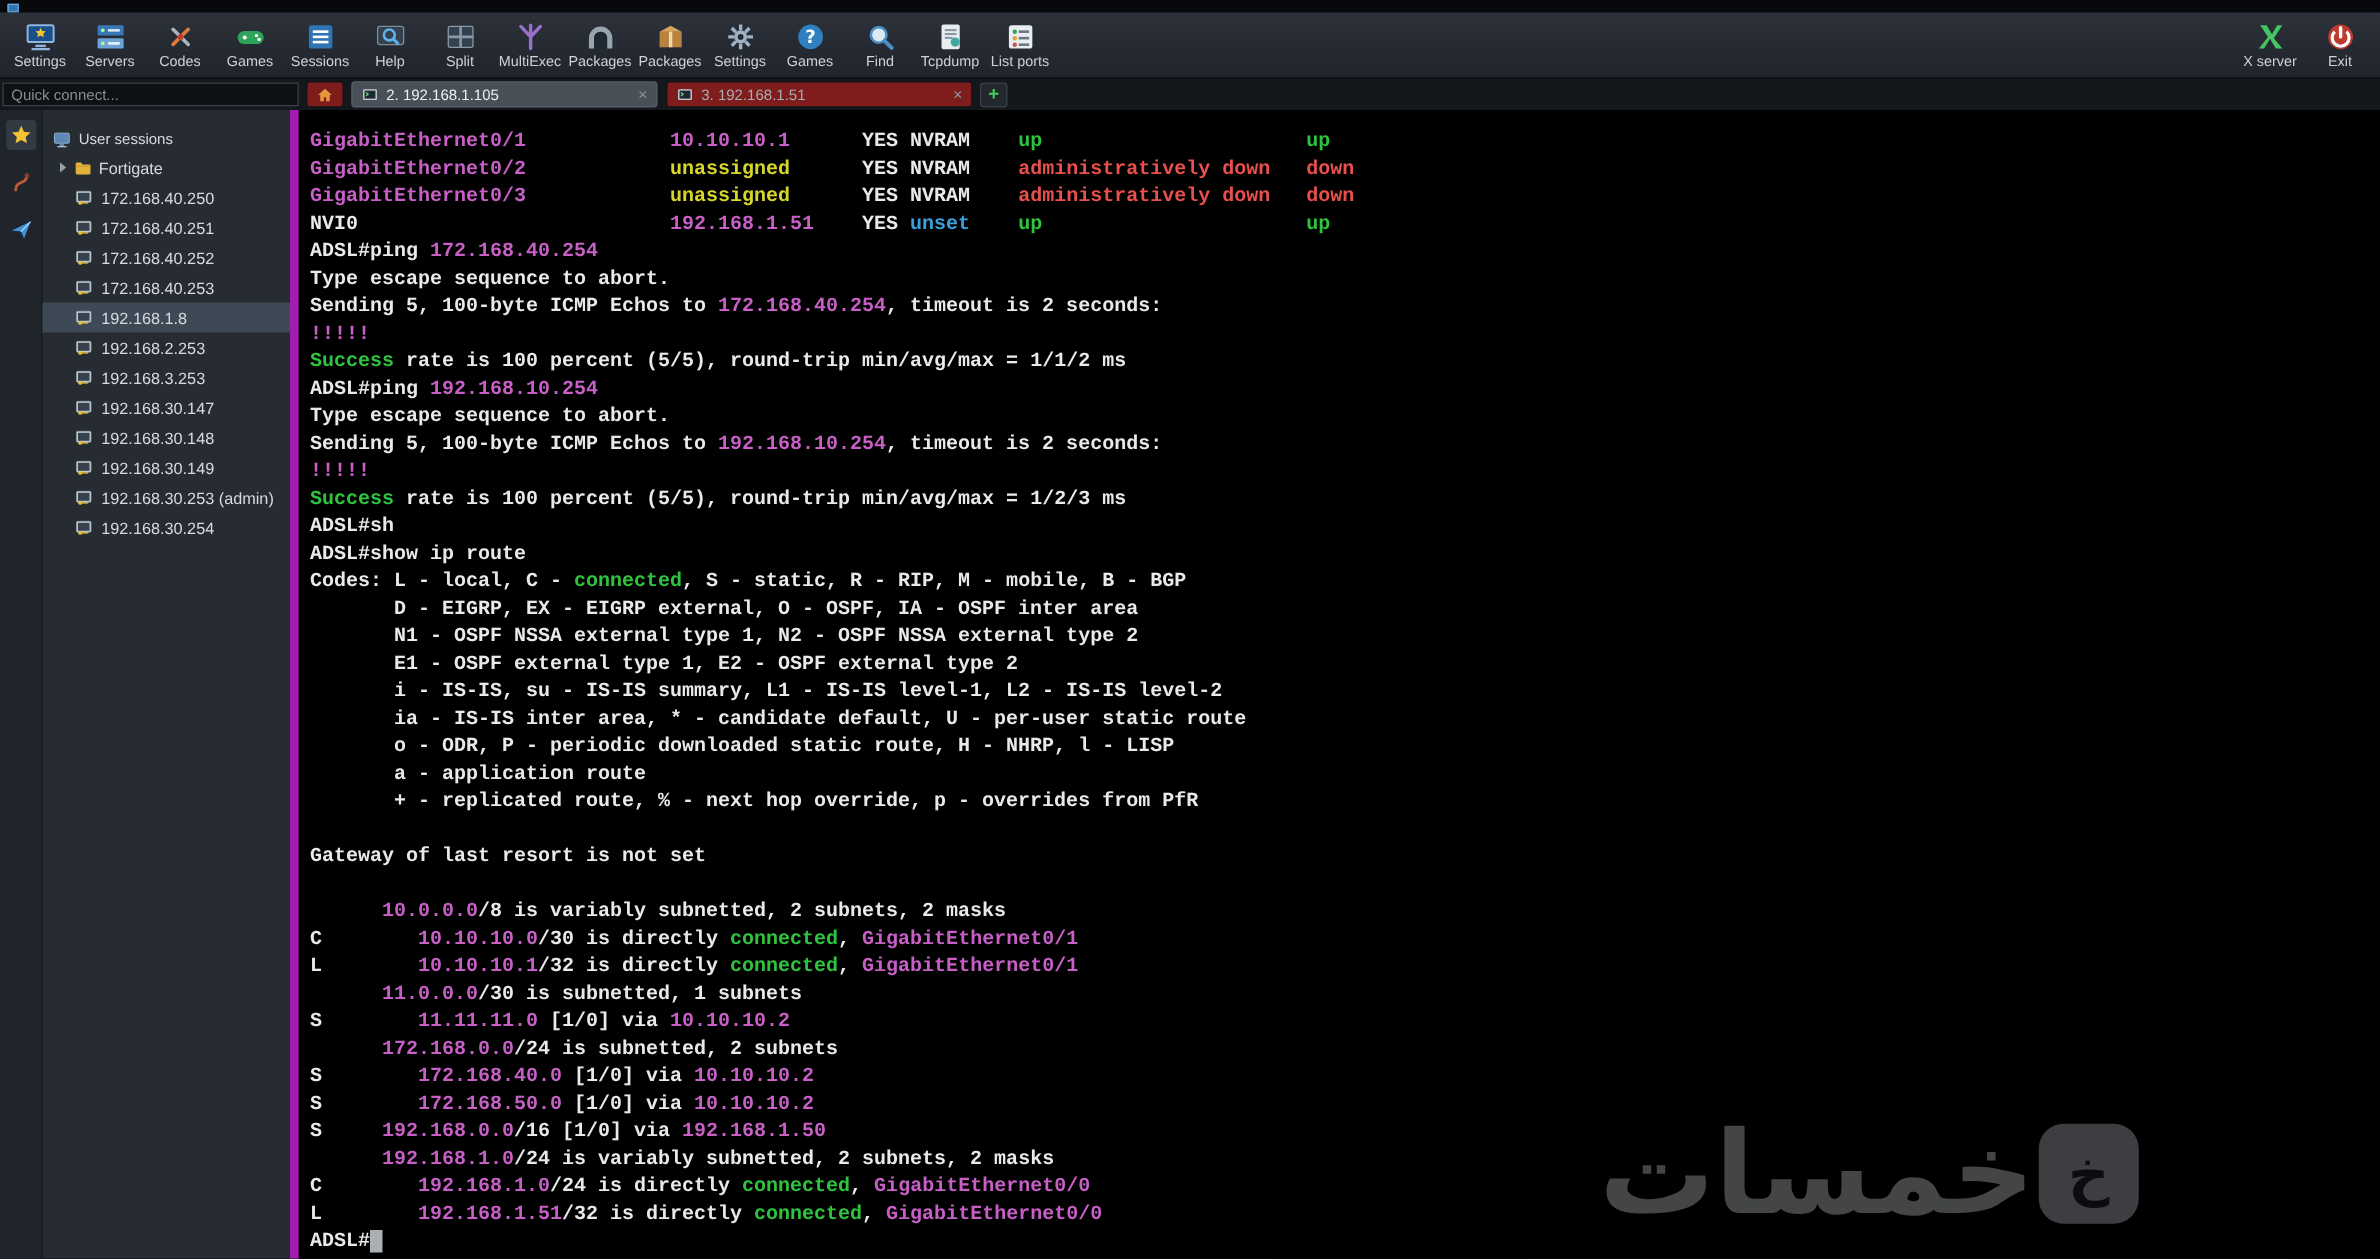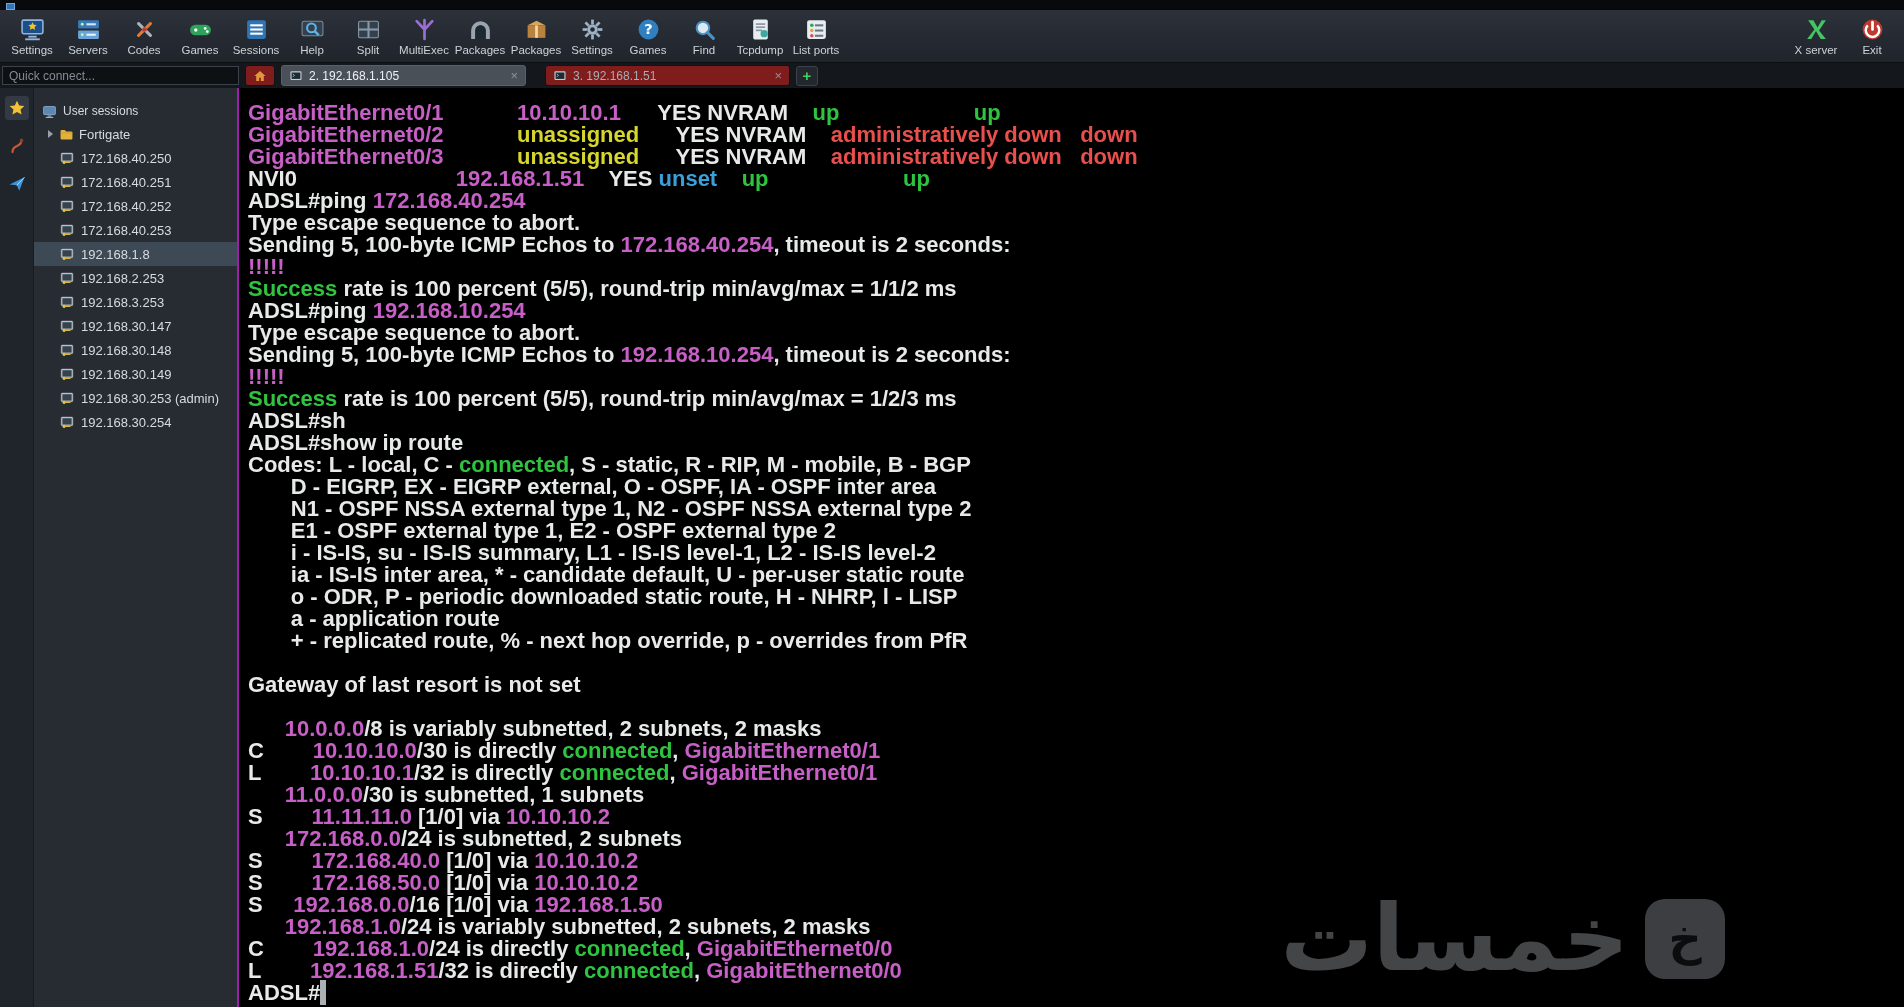--- a/index.html
+++ b/index.html
@@ -12,53 +12,53 @@
   .toolbar { height:53px; flex:none; background:linear-gradient(#2c313a,#20252c); border-bottom:1px solid #0d0f12; display:flex; justify-content:space-between; padding:0 4px; }
   .tb-group { display:flex; }
   .tb-item { width:56px; display:flex; flex-direction:column; align-items:center; justify-content:center; gap:2px; cursor:pointer; }
   .tb-icon { width:25px; height:25px; display:block; }
   .tb-icon svg { width:100%; height:100%; display:block; }
   .tb-label { font-size:11.5px; color:#cdd2d8; white-space:nowrap; }
 
   .tabbar { height:25px; flex:none; background:#14171b; display:flex; align-items:center; gap:6px; padding-left:2px; }
   .quick-connect { width:237px; height:19px; flex:none; background:#0e1114; border:1px solid #3c424a; color:#b8bdc4; font-size:12px; padding:0 6px; font-family:"Liberation Sans", sans-serif; outline:none; }
   .quick-connect::placeholder { color:#868c94; }
-  .tabs-wrap { display:flex; gap:19px;justify-content:center; }
+  .tabs-wrap { display:flex; gap:7px;justify-content:center; }
   .tab { display:flex; align-items:center; gap:6px; height:21px; padding:0 7px; background:#7f1d1d; border:1px solid #101317; border-radius:3px; color:#a6adb4; font-size:12px; cursor:pointer; }
   .tab.active { background:#4a5058; color:#eef1f3; border-color:#5a6069; }
   .home-tab { width:30px; justify-content:center; }
   .term-tab { width:245px; }
   .tab-icon { width:14px; height:14px; flex:none; }
   .tab-icon svg { width:100%; height:100%; display:block; }
   .tab-label { flex:1; white-space:nowrap; overflow:hidden; }
   .tab-close { font-size:13px; color:#8d939a; padding-left:4px; }
   .newtab { width:22px; height:20px; background:#23282e; border:1px solid #3c424a; color:#43cf5e; font-weight:bold; display:flex; align-items:center; justify-content:center; border-radius:3px; font-size:15px; cursor:pointer; }
 
   .content { flex:1; min-height:0; display:flex; position:relative; }
-  .sidebar { width:239px; flex:none; background:#272c33; border-right:2px solid #a21caf; display:flex; }
+  .sidebar { width:239px; flex:none; background:#272c33; border-right:7px solid #a21caf; display:flex; }
   .rail { width:34px; flex:none; background:#20252b; border-right:1px solid #171b20; padding-top:8px; display:flex; flex-direction:column; align-items:center; gap:14px; }
   .rail-btn { width:24px; height:24px; display:flex; align-items:center; justify-content:center; border-radius:3px; cursor:pointer; }
   .rail-btn.active { background:#333a43; }
   .rail-ic, .rail-ic svg { width:18px; height:18px; display:block; }
   .tree { flex:1; padding-top:12px; color:#d7dbe0; }
   .tree-root { display:flex; align-items:center; gap:6px; padding-left:8px; height:22px; font-size:12px; cursor:pointer; }
   .tree-folder { display:flex; align-items:center; gap:5px; padding-left:14px; height:24px; font-size:13px; cursor:pointer; }
   .expander { width:0; height:0; border-left:5px solid #98a0a8; border-top:4px solid transparent; border-bottom:4px solid transparent; margin-right:1px; }
   .t-icon { width:15px; height:15px; display:inline-block; }
   .t-icon svg { width:100%; height:100%; display:block; }
   .session-item { display:flex; align-items:center; gap:7px; padding-left:26px; height:24px; font-size:13px; cursor:pointer; }
   .session-item.selected { background:#3d4955; }
   .s-icon { width:14px; height:14px; flex:none; }
   .s-icon svg { width:100%; height:100%; display:block; }
 
-  .terminal { flex:1; background:#000; padding:14px 16px 0 9px; font-family:Liberation Sans, sans-serif; font-size:22px; font-weight:bold; line-height:22px; white-space:pre; overflow:hidden; }
+  .terminal { flex:1; background:#000; padding:14px 16px 0 9px; font-family:Liberation Mono, monospace; font-size:16px; font-weight:bold; line-height:22px; white-space:pre; overflow:hidden; }
   .tline { height:22px; }
   .cursor { color:transparent; }
 
-  .watermark { position:absolute; right:179px; bottom:15px; display:flex; align-items:center; gap:16px; opacity:0.5; pointer-events:none; }
+  .watermark { position:absolute; right:193px; bottom:15px; display:flex; align-items:center; gap:3px; opacity:0.5; pointer-events:none; }
   .wm-text { font-size:92px; font-weight:bold; color:#85898d; font-family:"DejaVu Sans", sans-serif; }
   .wm-logo { width:80px; height:80px; background:#787d81; border-radius:20px; display:flex; align-items:center; justify-content:center; }
   .wm-glyph { color:#15181c; font-size:46px; font-weight:bold; font-family:"DejaVu Sans", sans-serif; }
 </style>
 </head>
 <body>
 
 <div class="app">
   <div class="titlebar">
     <span class="app-dot"></span>

